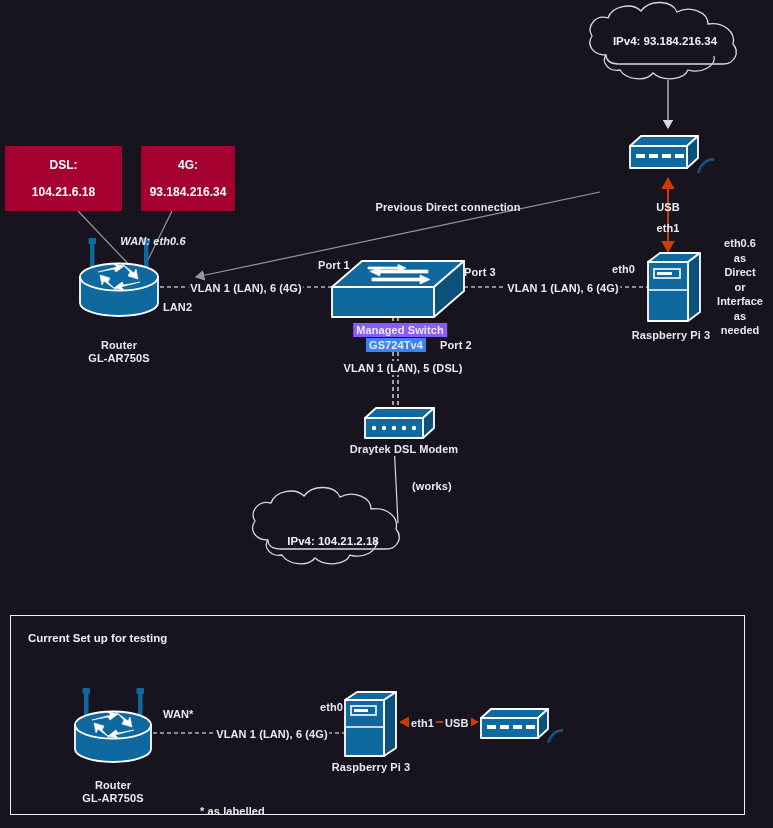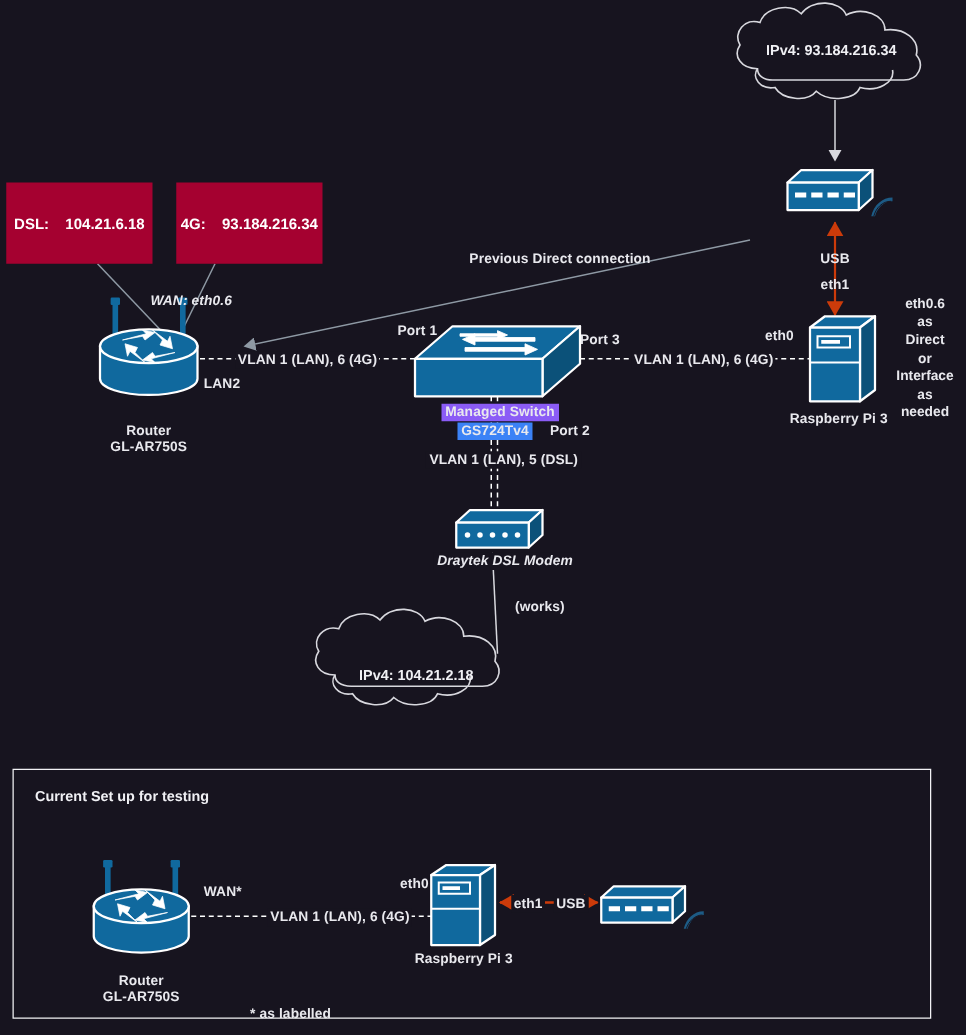--- a/index.html
+++ b/index.html
@@ -4,21 +4,21 @@
 <style>
   html,body{margin:0;padding:0;background:#17141f;}
   body{width:773px;height:828px;position:relative;overflow:hidden;
        font-family:"Liberation Sans","DejaVu Sans",sans-serif;
        color:#e9e9ee;-webkit-font-smoothing:antialiased;}
   .canvas{position:absolute;inset:0;}
   svg.layer{position:absolute;left:0;top:0;width:773px;height:828px;overflow:visible;}
   .lbl{position:absolute;font-size:11px;font-weight:bold;color:#e9e9ee;
        white-space:nowrap;line-height:1.28;letter-spacing:0.1px;}
   .lbl.ctr{transform:translateX(-50%);text-align:center;}
-  .ipbox{position:absolute;background:#a50130;display:flex;flex-direction:row;
+  .ipbox{position:absolute;background:#a50130;display:flex;flex-direction:column;
          align-items:center;justify-content:center;color:#ffffff;
          font-size:12px;font-weight:bold;gap:13px;}
   .cloudtxt{position:absolute;font-size:11.5px;font-weight:bold;color:#f0f0f4;
             white-space:nowrap;transform:translate(-50%,-50%);}
   .panel{position:absolute;left:10px;top:615px;width:735px;height:200px;
          border:1.6px solid #f2f2f5;box-sizing:border-box;}
   .panel-title{position:absolute;left:28px;top:632px;font-size:11.5px;
                font-weight:bold;color:#f0f0f4;}
   .multi{position:absolute;font-size:11px;font-weight:bold;color:#e9e9ee;
          text-align:center;transform:translateX(-50%);line-height:1.32;}
@@ -187,21 +187,21 @@
         <path d="M5,14 C7,10 10,6 15,6" fill="none" stroke="#17141f" stroke-width="0.8"></path>
         <path d="M8,14 C9,11 11,9 15,9" fill="none" stroke="#17141f" stroke-width="0.8"></path>
       </g>
     </g>
   </svg>
 
   <div class="ipbox" style="left:5px;top:146px;width:117px;height:65px;">
     <span>DSL:</span>
     <span>104.21.6.18</span>
   </div>
-  <div class="ipbox" style="left:141px;top:146px;width:117px;height:65px;">
+  <div class="ipbox" style="left:141px;top:146px;width:94px;height:65px;">
     <span>4G:</span>
     <span>93.184.216.34</span>
   </div>
 
   <div class="cloudtxt" style="left:665px;top:41px;">IPv4: 93.184.216.34</div>
   <div class="cloudtxt" style="left:333px;top:541px;">IPv4: 104.21.2.18</div>
 
   <div class="lbl ctr" style="left:153px;top:234px;font-style:italic;">WAN: eth0.6</div>
   <div class="lbl" style="left:163px;top:300px;">LAN2</div>
   <div class="lbl ctr" style="left:119px;top:338px;">Router</div>
@@ -213,21 +213,21 @@
   <div class="lbl" style="left:464px;top:265px;">Port 3</div>
   <div class="lbl" style="left:440px;top:338px;">Port 2</div>
 
   <div class="lbl ctr" style="left:246px;top:281px;background:#17141f;padding:0 2px;">VLAN 1 (LAN), 6 (4G)</div>
   <div class="lbl ctr" style="left:563px;top:281px;background:#17141f;padding:0 2px;">VLAN 1 (LAN), 6 (4G)</div>
 
   <div class="lbl ctr" style="left:400px;top:323px;background:#8b5cf6;padding:0 3px;">Managed Switch</div>
   <div class="lbl ctr" style="left:396px;top:338px;background:#3b82f6;padding:0 3px;">GS724Tv4</div>
   <div class="lbl ctr" style="left:403px;top:361px;background:#17141f;padding:0 3px;">VLAN 1 (LAN), 5 (DSL)</div>
 
-  <div class="lbl ctr" style="left:404px;top:442px;background:#17141f;padding:0 3px;font-style:italic;">Draytek DSL Modem</div>
+  <div class="lbl ctr" style="left:404px;top:442px;background:#17141f;padding:0 3px;">Draytek DSL Modem</div>
   <div class="lbl" style="left:412px;top:479px;">(works)</div>
 
   <div class="lbl ctr" style="left:668px;top:200px;">USB</div>
   <div class="lbl ctr" style="left:668px;top:221px;">eth1</div>
   <div class="lbl" style="left:612px;top:262px;">eth0</div>
   <div class="lbl ctr" style="left:671px;top:328px;">Raspberry Pi 3</div>
 
   <div class="multi" style="left:740px;top:236px;">
     <div>eth0.6</div>
     <div>as Direct</div>

